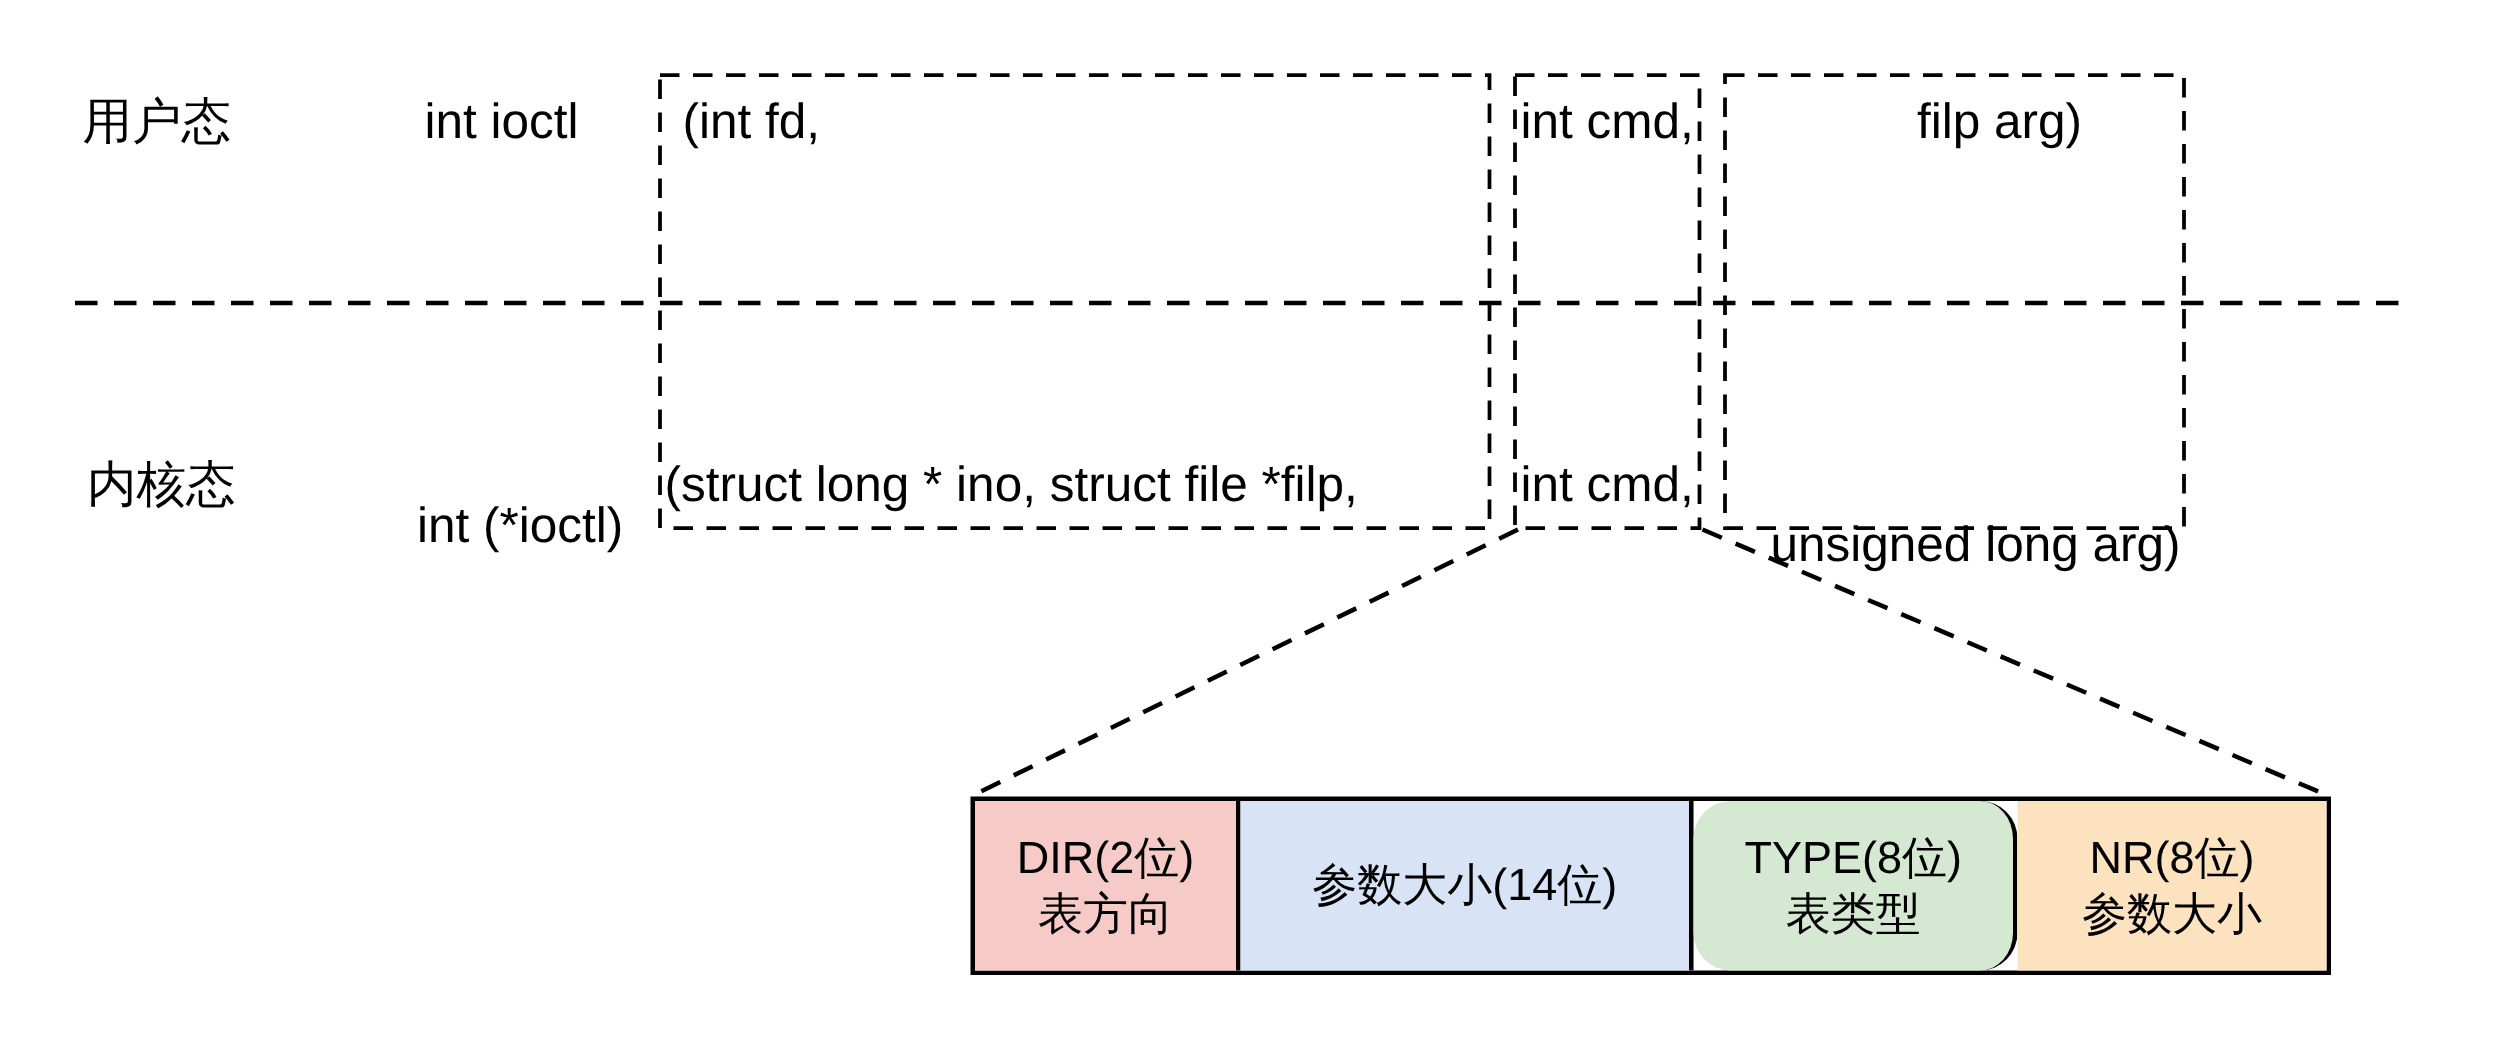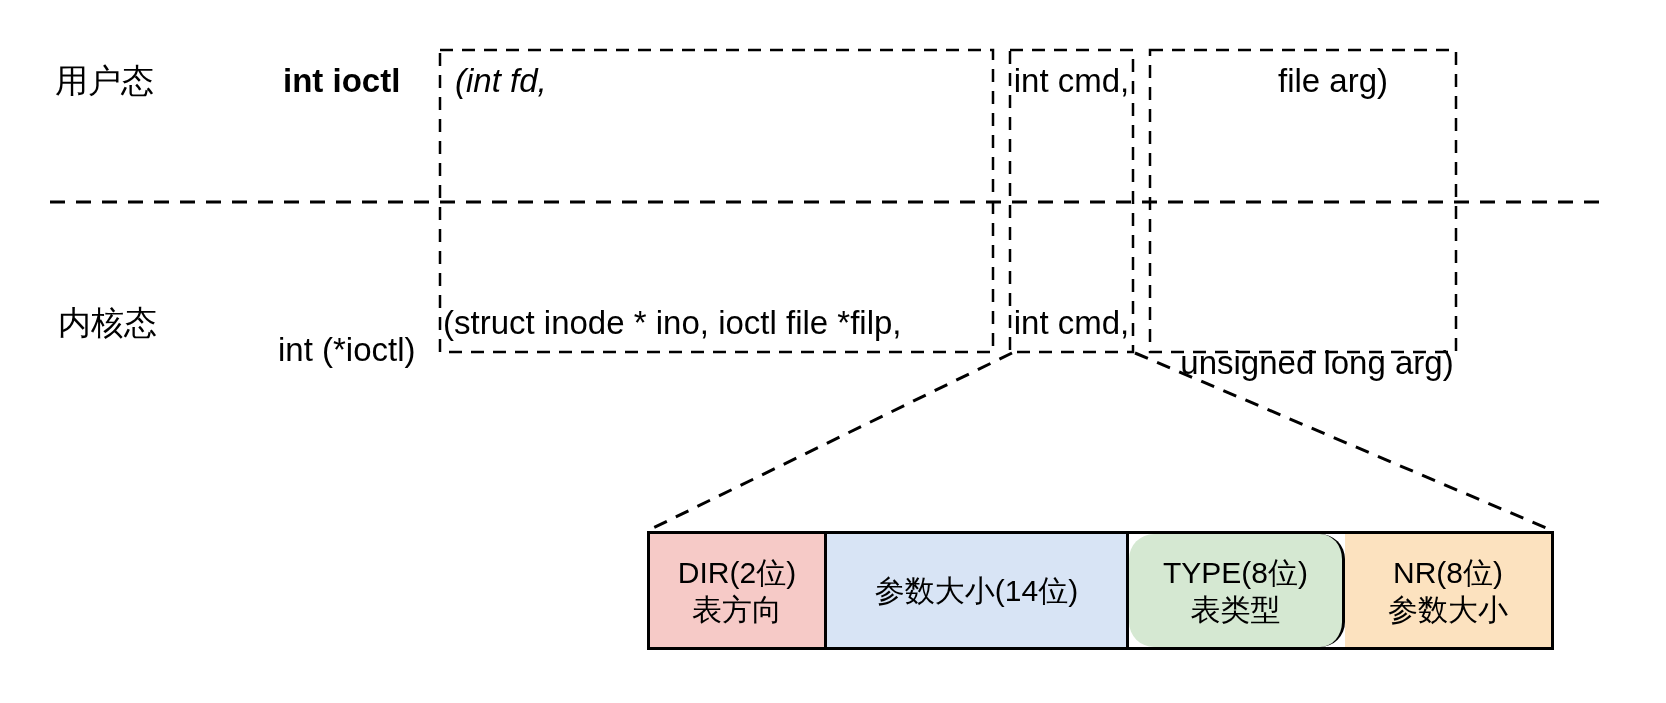--- a/index.html
+++ b/index.html
@@ -26,22 +26,22 @@
     position: absolute;
     font-size: 33px;
     line-height: 42px;
     white-space: nowrap;
     color: #000000;
   }
   
   .row-user  { top: 60px; text-align: right; }
   .row-kern  { top: 302px; }
   .pos-user-label { left: 55px; }
-  .pos-user-func  { left: 283px; font-weight: bold; }
-  .pos-user-p1    { left: 455px; font-style: italic; }
+  .pos-user-func  { left: 283px; }
+  .pos-user-p1    { left: 455px; }
   .pos-user-p2    { left: 1010px; width: 123px; text-align: center; }
   .pos-user-p3    { left: 1150px; width: 306px; text-align: center; padding-left: 60px; box-sizing: border-box; }
   .pos-kern-label { left: 58px; }
   .pos-kern-func  { left: 278px; margin-top: 27px; }
   .pos-kern-p1    { left: 443px; }
   .pos-kern-p2    { left: 1010px; width: 123px; text-align: center; }
   .pos-kern-p3    { left: 1164px; width: 306px; text-align: center; margin-top: 40px; }
   
   #cmd-table {
     position: absolute;
@@ -82,25 +82,25 @@
     <rect x="1150" y="50" width="306" height="302" fill="none" stroke="#000000" stroke-width="2.5" stroke-dasharray="13 9"></rect>
     <line x1="50" y1="202" x2="1609" y2="202" stroke="#000000" stroke-width="3" stroke-dasharray="15 11"></line>
     <line x1="1012" y1="353" x2="649" y2="530" stroke="#000000" stroke-width="3" stroke-dasharray="14 10"></line>
     <line x1="1135" y1="353" x2="1551" y2="530" stroke="#000000" stroke-width="3" stroke-dasharray="14 10"></line>
   </svg>
 
   <div class="txt row-user pos-user-label">用户态</div>
   <div class="txt row-user pos-user-func">int ioctl</div>
   <div class="txt row-user pos-user-p1">(int fd,</div>
   <div class="txt row-user pos-user-p2">int cmd,</div>
-  <div class="txt row-user pos-user-p3">file arg)</div>
+  <div class="txt row-user pos-user-p3">filp arg)</div>
 
   <div class="txt row-kern pos-kern-label">内核态</div>
   <div class="txt row-kern pos-kern-func">int (*ioctl)</div>
-  <div class="txt row-kern pos-kern-p1">(struct inode * ino, ioctl file *filp,</div>
+  <div class="txt row-kern pos-kern-p1">(struct long * ino, struct file *filp,</div>
   <div class="txt row-kern pos-kern-p2">int cmd,</div>
   <div class="txt row-kern pos-kern-p3">unsigned long arg)</div>
 
   <div id="cmd-table">
     <div class="cmd-cell cmd-cell-1" style="background-color: rgb(246, 202, 199);">
       <div>DIR(2位)</div>
       <div>表方向</div>
     </div>
     <div class="cmd-cell cmd-cell-2" style="background-color: rgb(216, 228, 245);">
       <div>参数大小(14位)</div>

